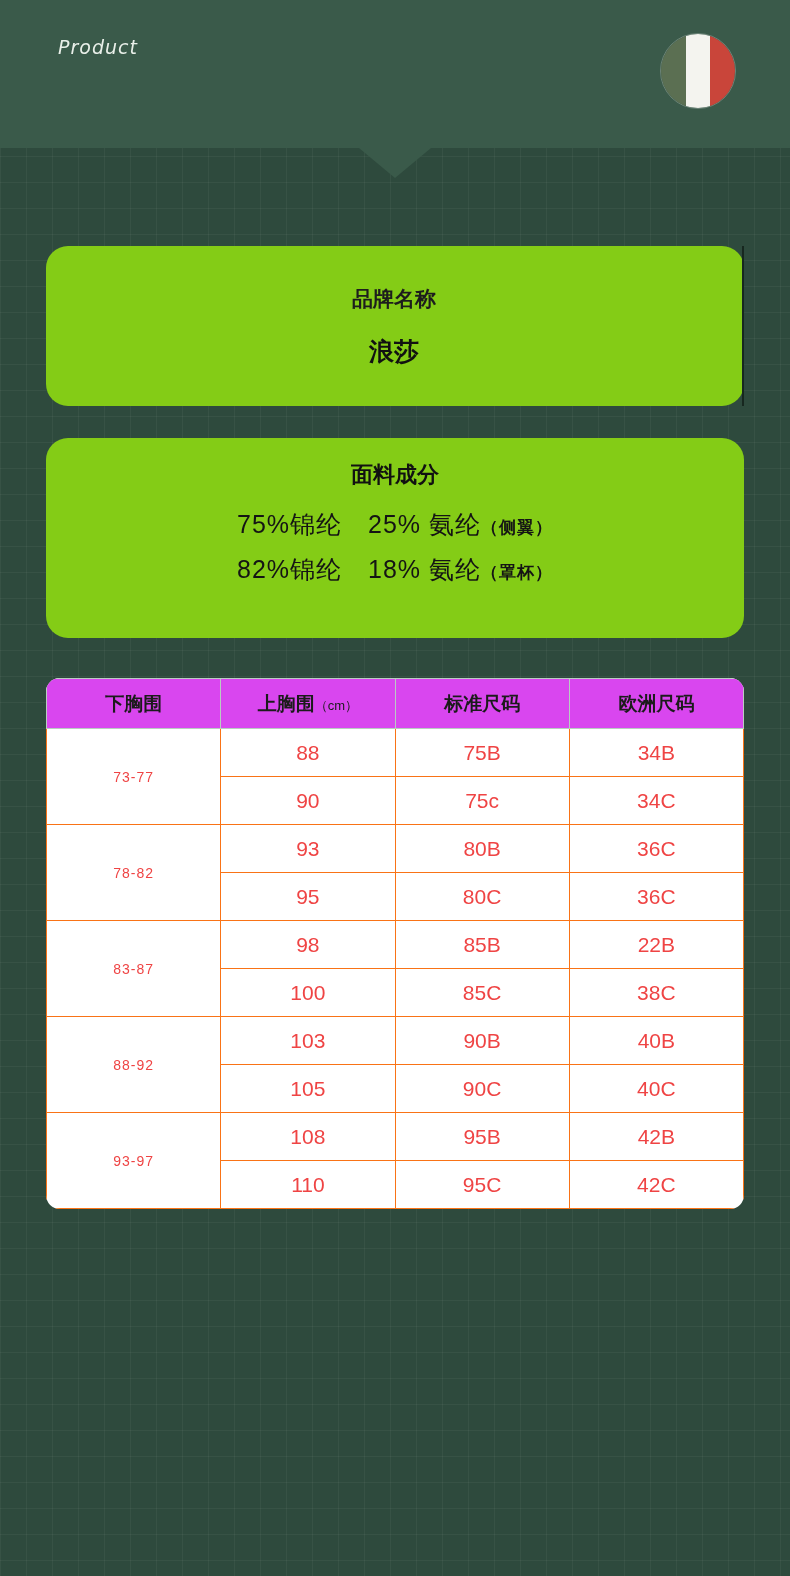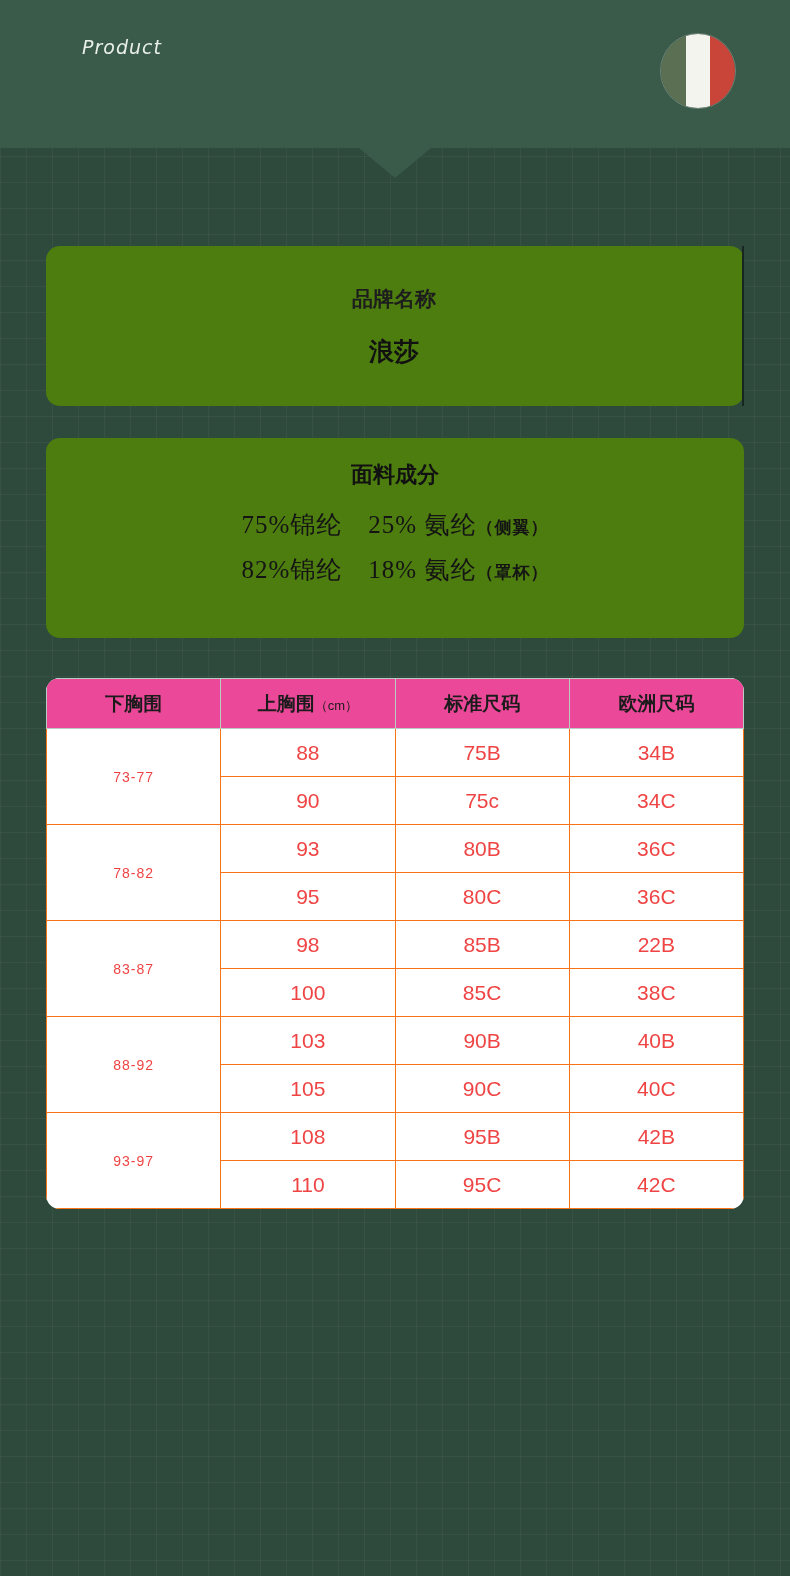--- a/index.html
+++ b/index.html
@@ -31,21 +31,20 @@
     height: 148px;
     background: #3a5a4a;
     padding: 36px 0 0 58px;
   }
   .header-eyebrow {
     color: #e9efe9;
     font-size: 19px;
     letter-spacing: 1px;
     font-style: italic;
     font-family: "DejaVu Sans", sans-serif;
-    margin-left: 24px;
   }
   .header-title {
     color: #ffffff;
     font-size: 34px;
     font-weight: bold;
     font-style: italic;
     margin-top: 6px;
     letter-spacing: 2px;
   }
   .flag-badge {
@@ -78,23 +77,22 @@
     width: 0; height: 0;
     border-left: 36px solid transparent;
     border-right: 36px solid transparent;
     border-top: 30px solid #3a5a4a;
   }
 
   
   .content { position: relative; padding: 0 46px; }
 
   .card {
-    background: #4d7c0f;
-    border-radius: 14px;
-    font-family: Liberation Serif, serif;
+    background: #84cc16;
+    border-radius: 22px;
   }
 
   
   .info-card {
     margin-top: 98px;
     height: 160px;
     display: flex;
   }
   .info-col {
     flex: 1;
@@ -143,21 +141,21 @@
   .size-table {
     margin-top: 40px;
     width: 100%;
     border-collapse: collapse;
     background: #ffffff;
     border-radius: 14px;
     overflow: hidden;
     table-layout: fixed;
   }
   .size-table th {
-    background: #ec4899;
+    background: #d946ef;
     color: #1b1b1b;
     font-size: 19px;
     font-weight: bold;
     height: 50px;
     border: 1px solid #b9ccc2;
   }
   .size-table th .unit { font-size: 13px; font-weight: normal; }
   .size-table td {
     height: 48px;
     text-align: center;

